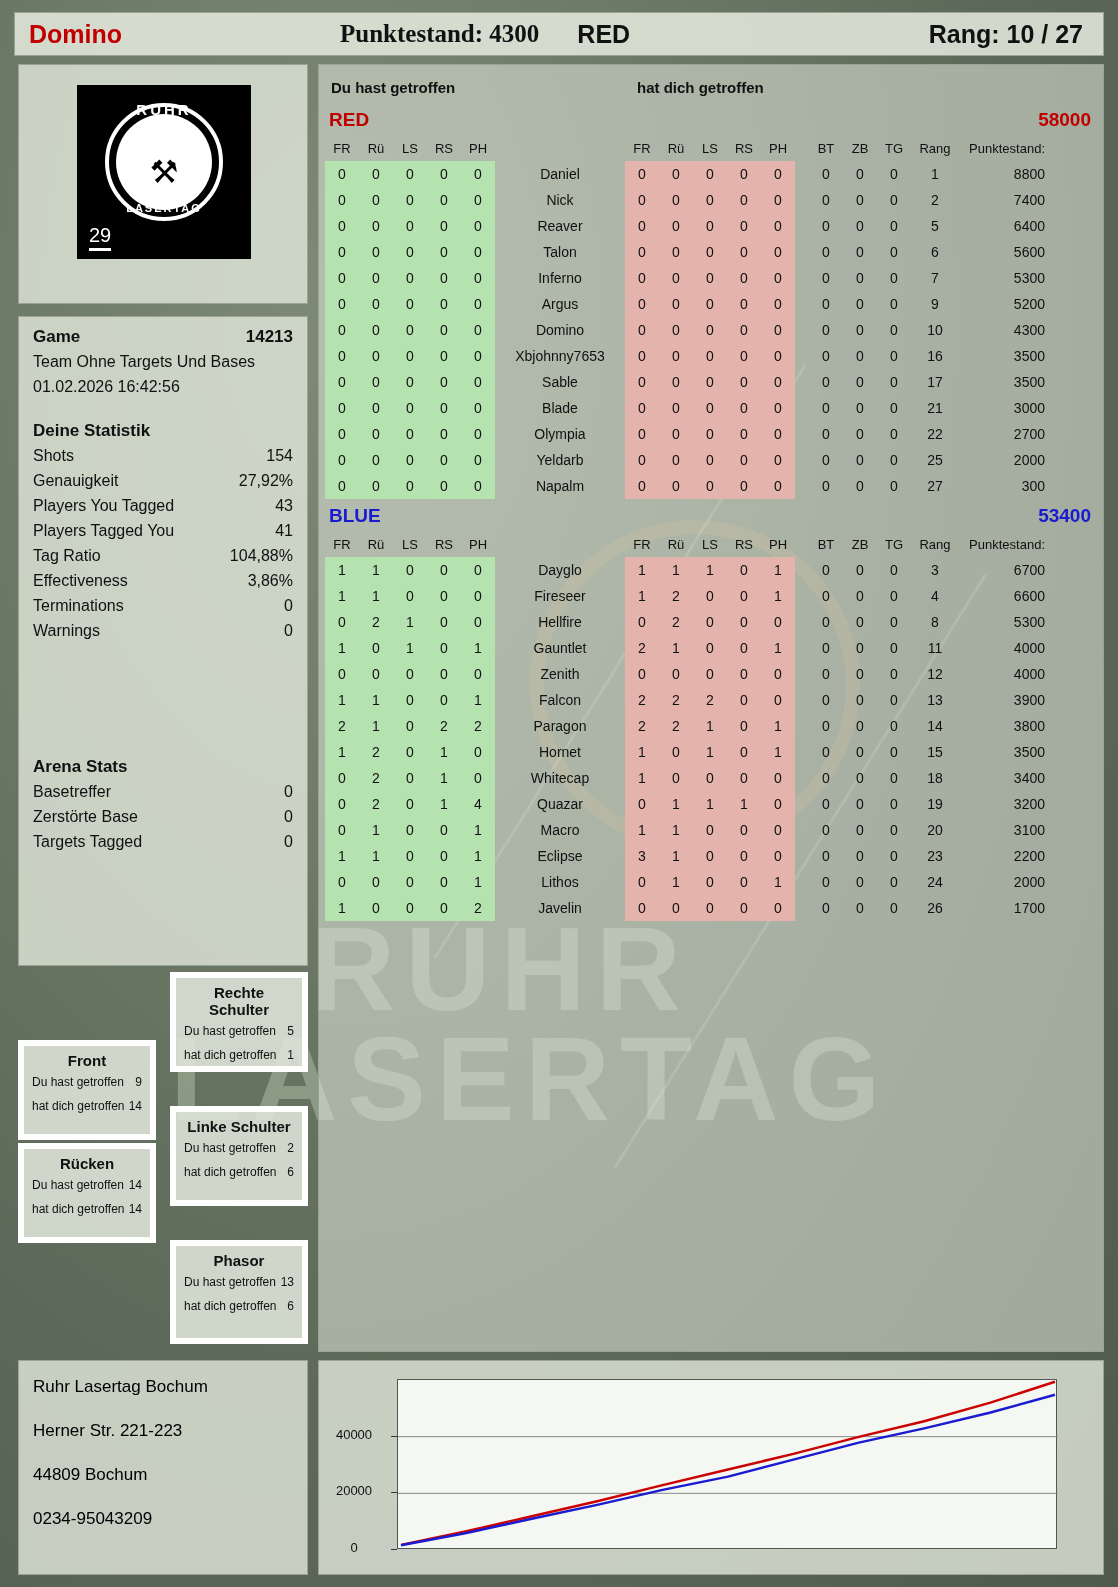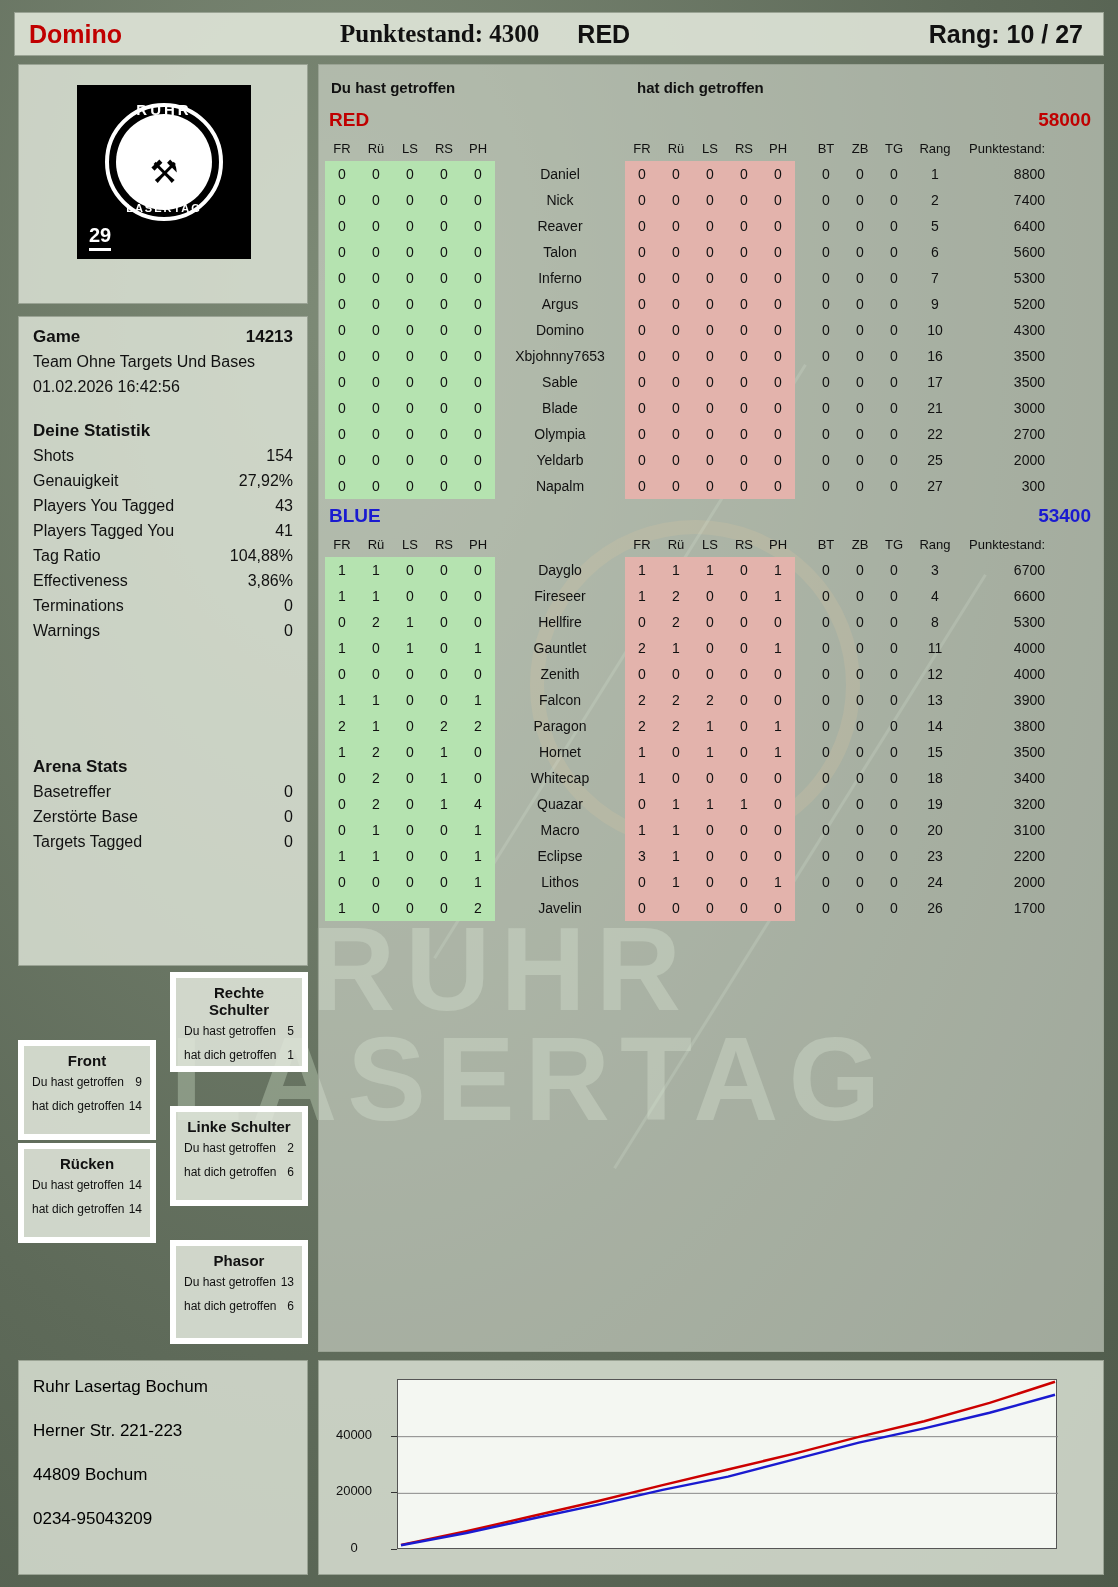--- a/index.html
+++ b/index.html
@@ -156,21 +156,21 @@
     position: absolute;
     left: 50%; top: 50%;
     transform: translate(-50%,-50%);
     font-size: 32px;
     color: #000;
   }
   .logo-num {
     position: absolute;
     left: 12px; bottom: 8px;
     color: #fff;
-    font-weight: bold;
+    font-weight: normal;
     font-size: 20px;
     border-bottom: 3px solid #fff;
     padding-bottom: 1px;
     text-align: center;
   }
 
   
   #stats-panel {
     left: 18px; top: 316px; width: 290px; height: 650px;
     padding: 10px 14px;

